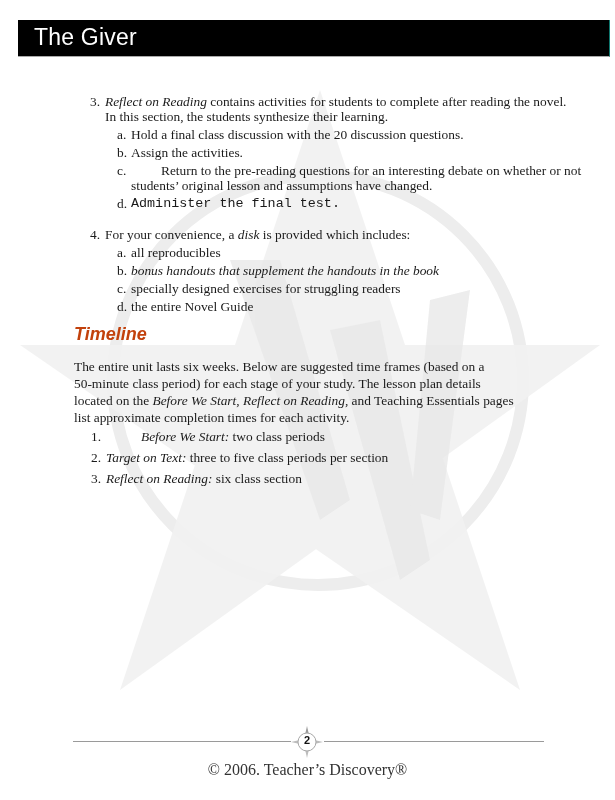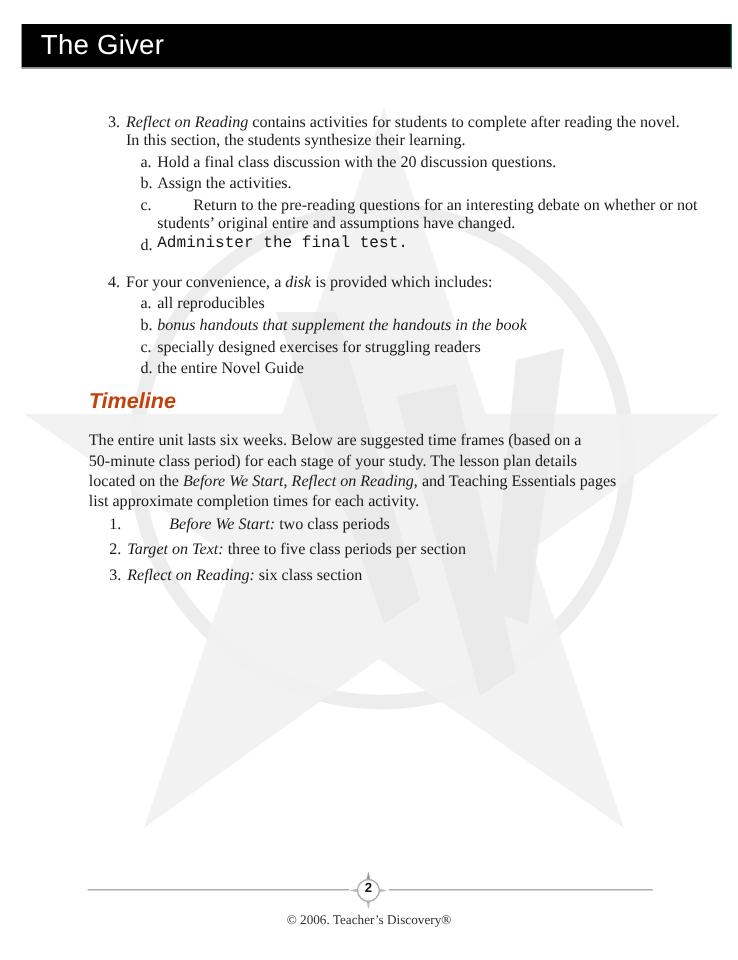--- a/index.html
+++ b/index.html
@@ -36,21 +36,21 @@
     }
     .page-badge {
       position: absolute; left: 291px; top: 726px; width: 32px; height: 32px; z-index: 2;
     }
     .page-num {
       position: absolute; left: 0; top: 8px; width: 32px; text-align: center;
       font-family: "Liberation Sans", "DejaVu Sans", sans-serif; font-weight: bold; font-size: 11px; color: #111;
     }
     .footer-copy {
       position: absolute; left: 0; width: 615px; top: 761px; text-align: center;
-      font-size: 11px; color: #333; z-index: 1;
+      font-size: 16px; color: #333; z-index: 1;
     }
   </style>
 </head>
 <body>
 
 <svg class="watermark" viewBox="0 0 615 800">
   <g fill="none" stroke="#ededed" stroke-width="12">
     <circle cx="318" cy="380" r="205"></circle>
   </g>
   <g fill="#f1f1f1" opacity="0.9">
@@ -74,21 +74,21 @@
   <span class="line" style="left:105px; top:109px;">In this section, the students synthesize their learning.</span>
 
   <span class="line" style="left:117px; top:127px;">a.</span>
   <span class="line" style="left:131px; top:127px;">Hold a final class discussion with the 20 discussion questions.</span>
 
   <span class="line" style="left:117px; top:145px;">b.</span>
   <span class="line" style="left:131px; top:145px;">Assign the activities.</span>
 
   <span class="line" style="left:117px; top:163px;">c.</span>
   <span class="line" style="left:121px; top:163px;margin-left:40px;">Return to the pre-reading questions for an interesting debate on whether or not</span>
-  <span class="line" style="left:131px; top:178px;">students’ original entire and assumptions have changed.</span>
+  <span class="line" style="left:131px; top:178px;">students’ original lesson and assumptions have changed.</span>
 
   <span class="line" style="left:117px; top:196px;">d.</span>
   <span class="line" style="left:131px; top:196px;font-family:Liberation Mono, monospace;">Administer the final test.</span>
 
   <span class="line" style="left:90px; top:227px;">4.</span>
   <span class="line" style="left:105px; top:227px;"><span>For your convenience, a </span><span class="it">disk</span><span> is provided which includes:</span></span>
 
   <span class="line" style="left:117px; top:245px;">a.</span>
   <span class="line" style="left:131px; top:245px;">all reproducibles</span>
 

